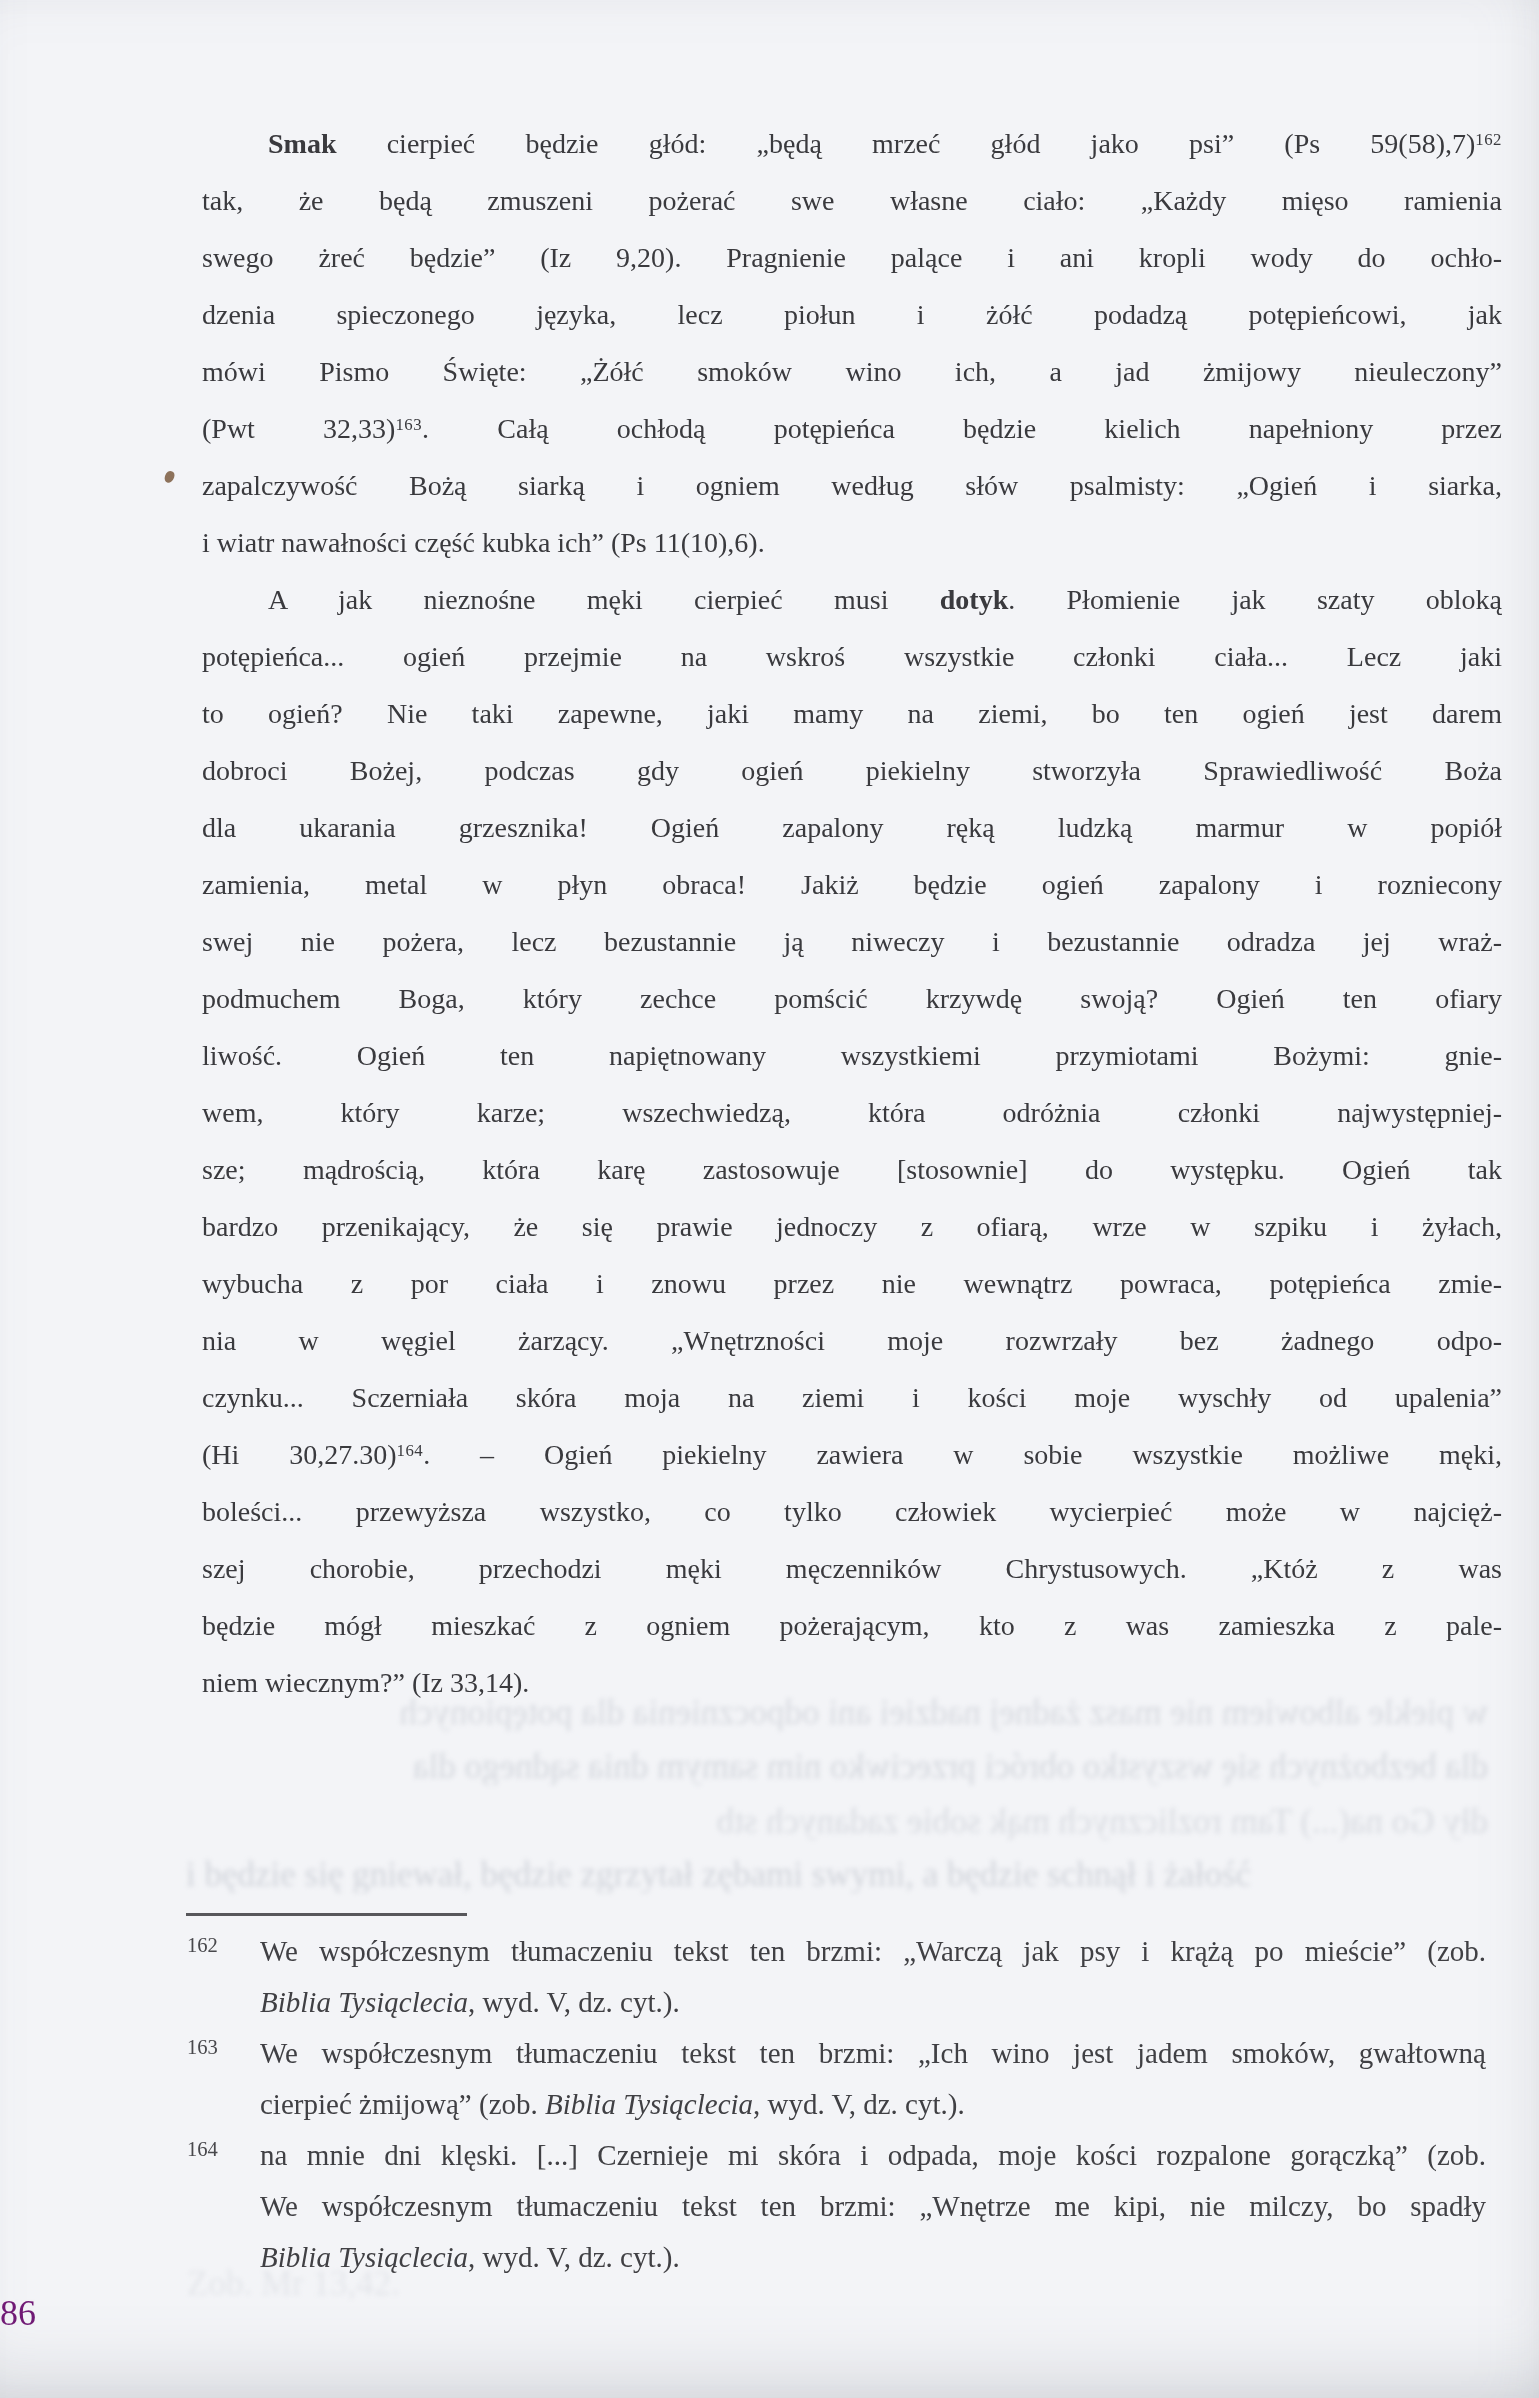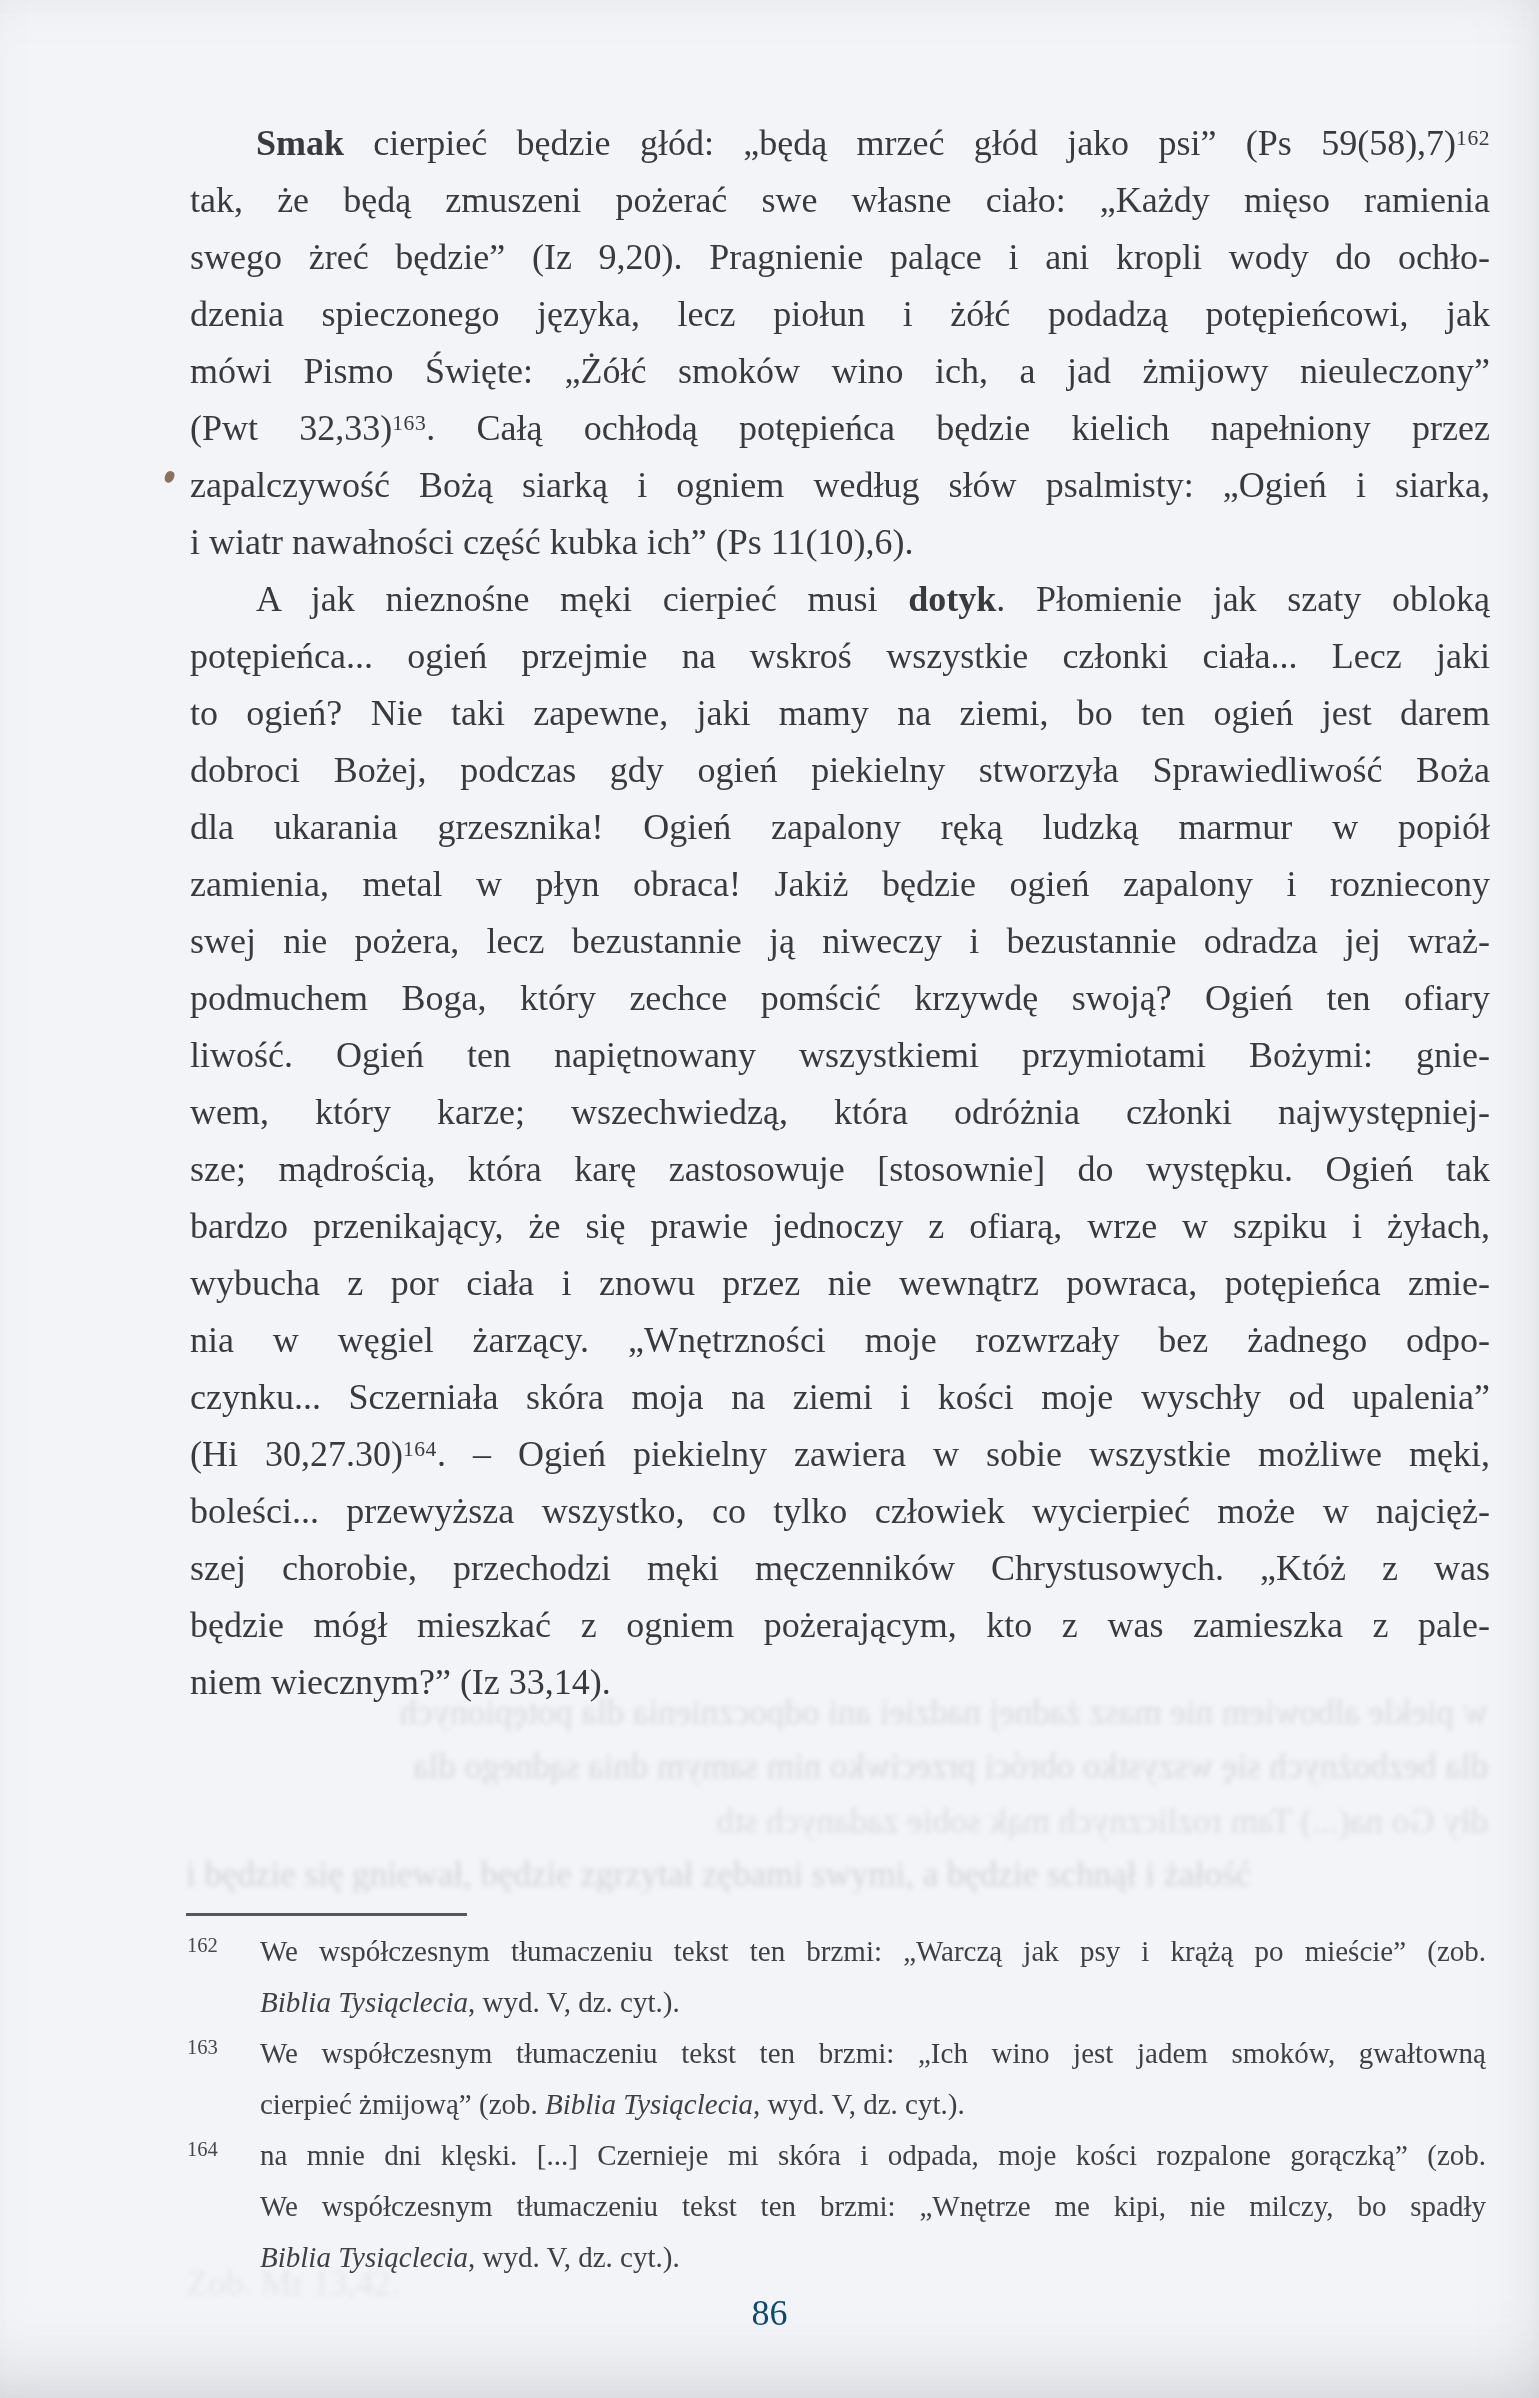--- a/index.html
+++ b/index.html
@@ -9,22 +9,22 @@
     background:#f3f4f7;
     overflow:hidden;
     font-family:"Liberation Serif","DejaVu Serif",serif;
     color:#3a3a3e;
     box-shadow: inset 0 -66px 84px -66px rgba(110,115,125,.35),
                 inset -47px 0 84px -70px rgba(110,115,125,.22),
                 inset 0 37px 66px -56px rgba(130,135,145,.15);
   }
   
   .text-block {
-    position:absolute; left:190px; top:115px; width:1300px;
-    font-size:36px; line-height:57px;
+    position:absolute; left:202px; top:115px; width:1300px;
+    font-size:28px; line-height:57px;
   }
   .line {
     height:57px; line-height:57px;
     text-align:justify; text-align-last:justify;
     overflow:hidden; white-space:nowrap;
   }
   .line.last { text-align-last:left; }
   .line.indent { text-indent:66px; }
   .r-b { font-weight:bold; }
   .r-i { font-style:italic; }
@@ -45,21 +45,21 @@
   }
   .fn-line {
     height:51px; line-height:51px;
     text-align:justify; text-align-last:justify;
     overflow:hidden; white-space:nowrap;margin-left:7px;
   }
   .fn-line.last { text-align-last:left; }
   
   .page-number {
     position:absolute; left:0; top:2292px; width:1539px;
-    text-align:center; font-size:36px; color:#0c4a6e;
+    text-align:left; font-size:36px; color:#701a75;
   }
   
   .ghost {
     position:absolute;
     font-size:35px; line-height:37px;
     color:#8e95a3; filter:blur(2.8px);
     white-space:nowrap; overflow:hidden;
     width:1302px; pointer-events:none;
   }
   .ghost.mirror { transform:scaleX(-1); }

